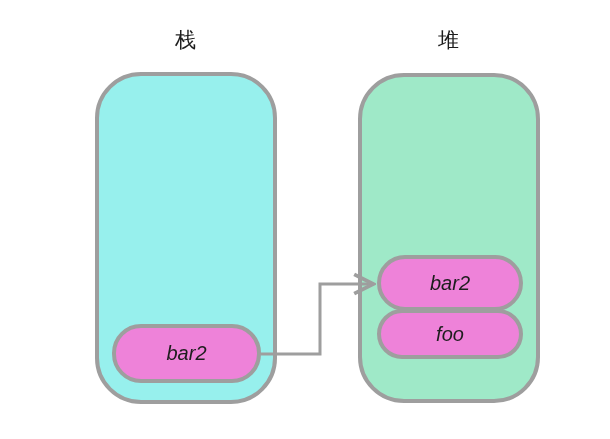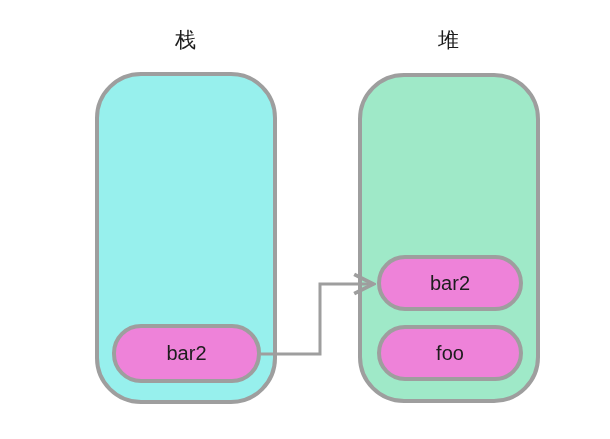--- a/index.html
+++ b/index.html
@@ -53,24 +53,25 @@
     position: absolute;
     box-sizing: border-box;
     border: 4px solid var(--outline, #9e9e9e);
     border-radius: 29px;
     background: var(--item_fill, #ee82d9);
     display: flex;
     align-items: center;
     justify-content: center;
     font-size: 20px;
     color: var(--text, #1d1d1d);
+    font-style: italic;
   }
   .item-box.stack-bar2 { left: 112px; top: 324px; width: 149px; height: 59px; }
   .item-box.heap-bar2  { left: 377px; top: 255px; width: 146px; height: 56px; border-radius: 28px; }
-  .item-box.heap-foo   { left: 377px; top: 325px; width: 146px; height: 56px; border-radius: 28px; }
+  .item-box.heap-foo   { left: 377px; top: 309px; width: 146px; height: 50px; border-radius: 28px; }
 
   svg.connector-layer {
     position: absolute;
     left: 0;
     top: 0;
     pointer-events: none;
   }
   svg.connector-layer .connector-path,
   svg.connector-layer .arrowhead-path {
     stroke: var(--connector, #9e9e9e);

